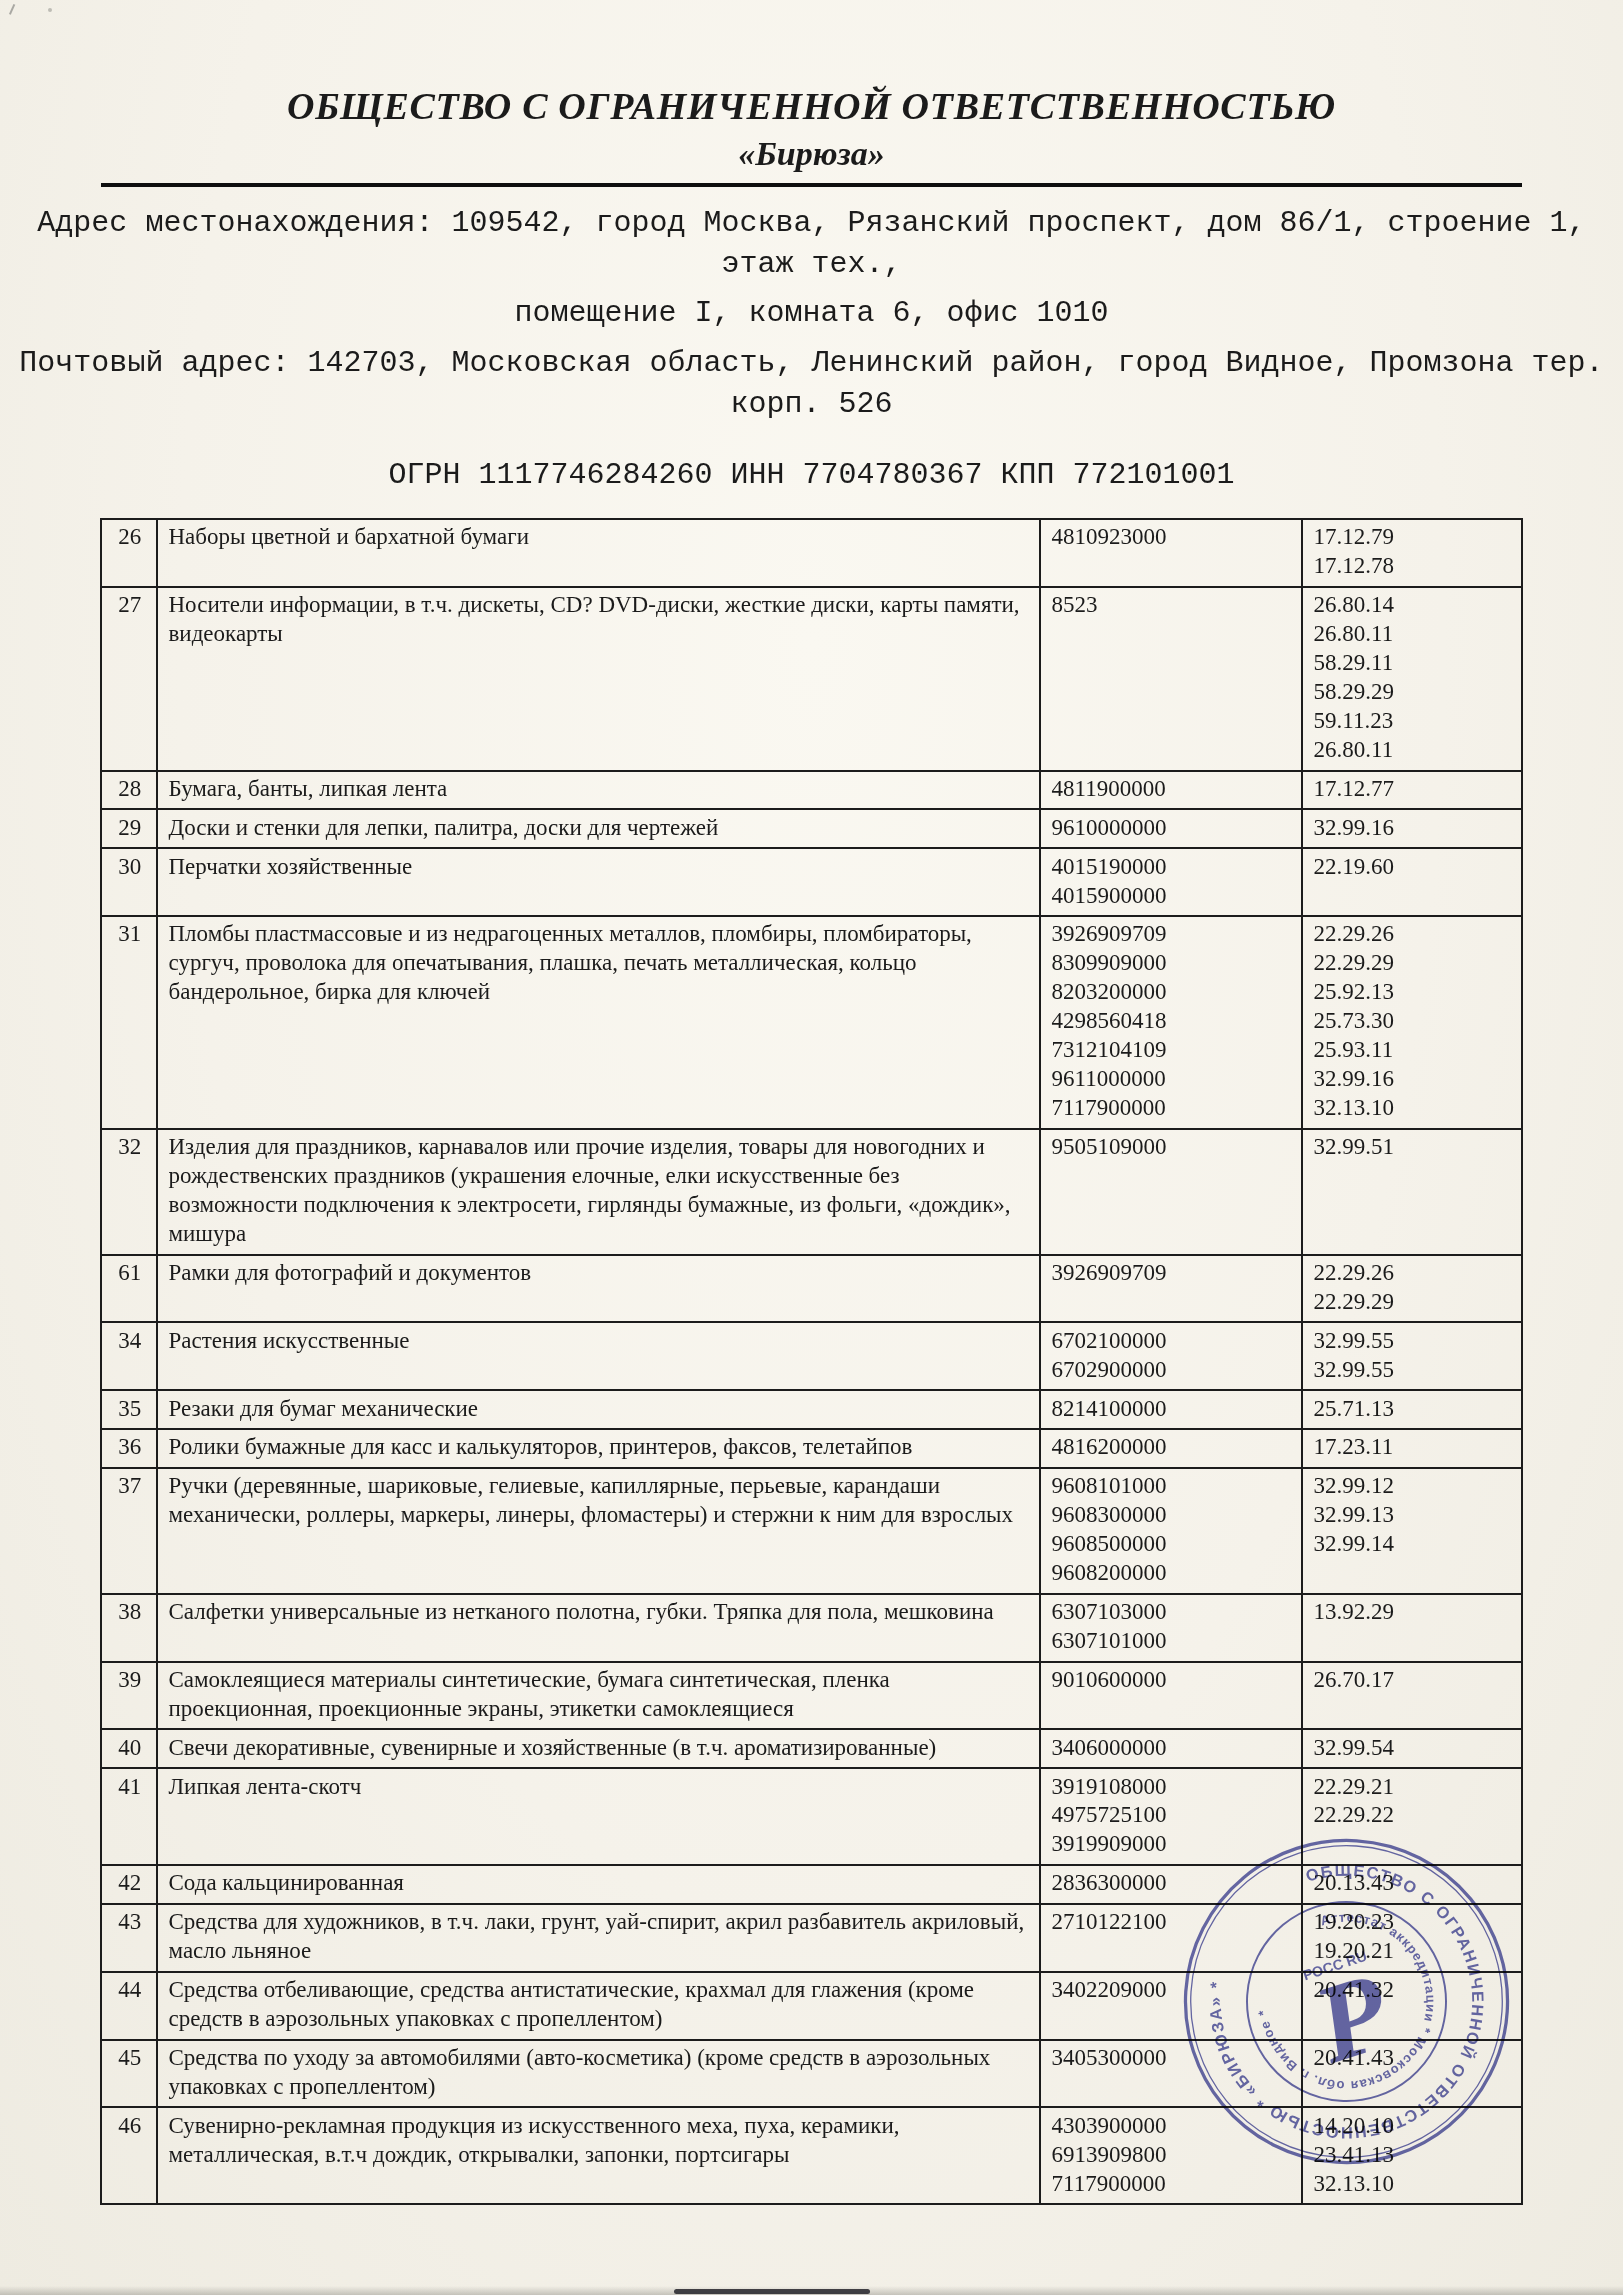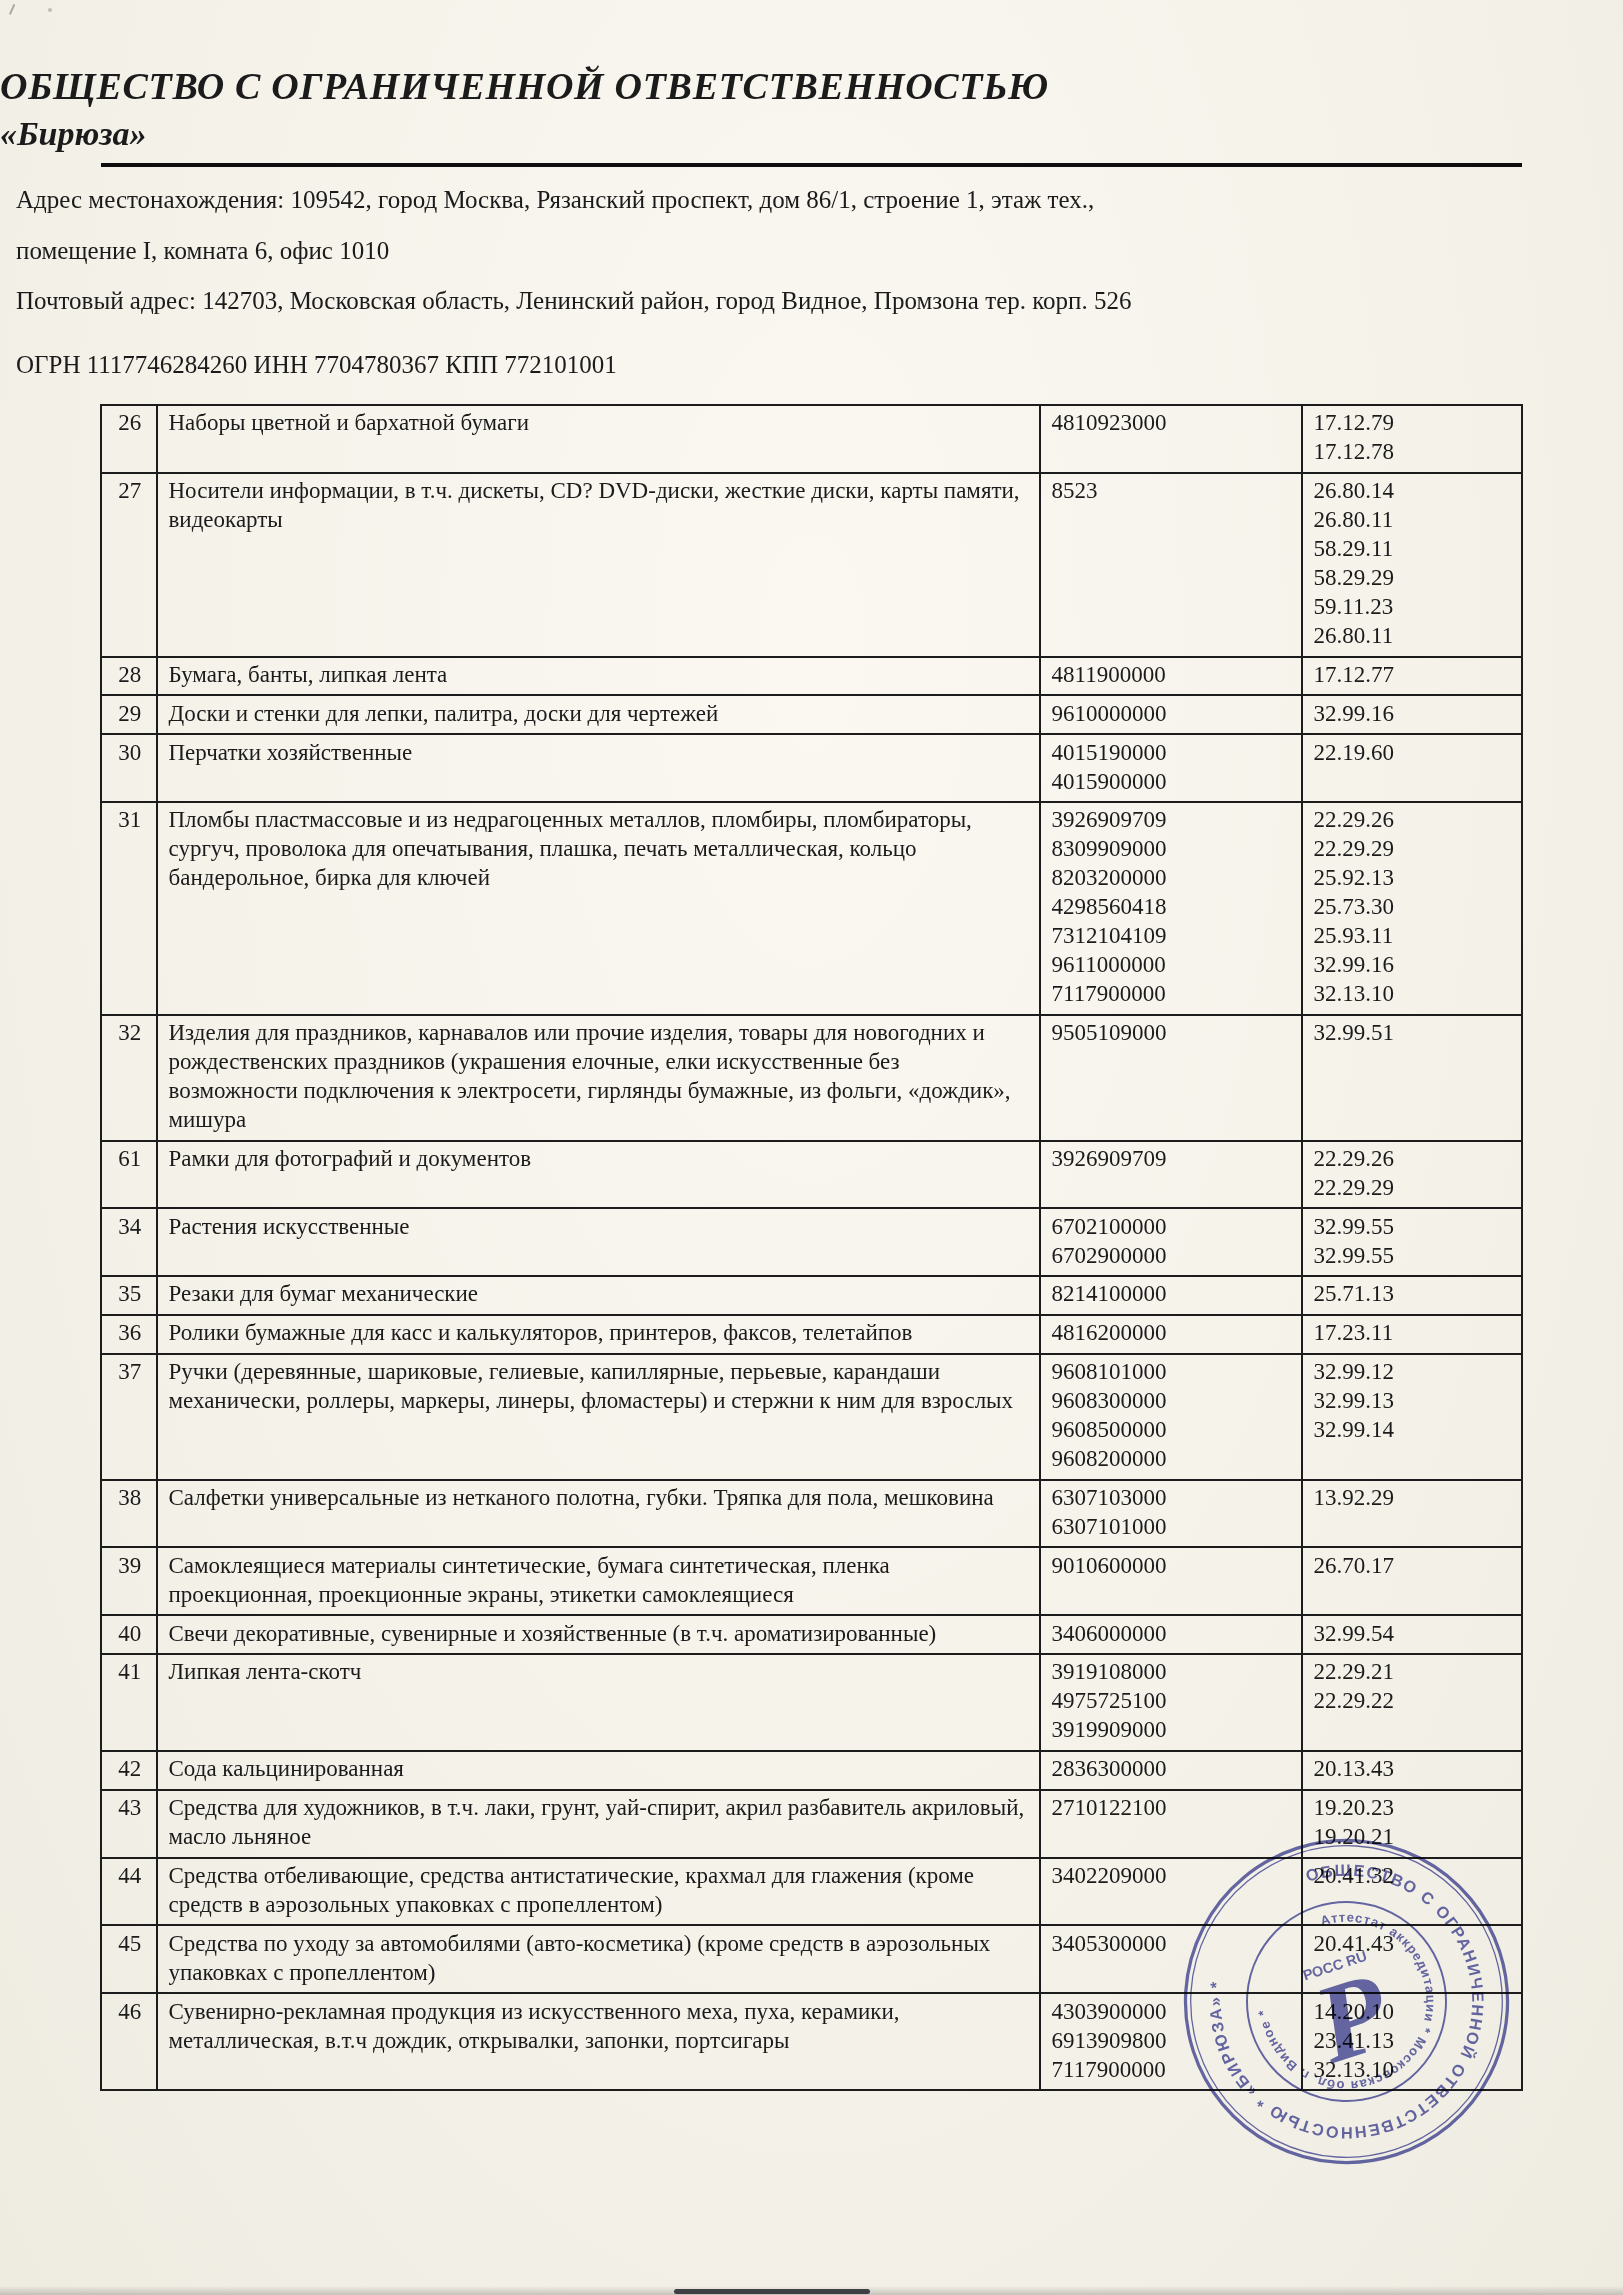--- a/index.html
+++ b/index.html
@@ -18,22 +18,22 @@
   }
 
   .page {
     position: relative;
     width: 100%;
     height: 100%;
   }
 
   
   .doc-header {
-    padding-top: 64px;
-    text-align: left;
+    padding-top: 84px;
+    text-align: center;
   }
   .org-type {
     margin: 0;
     font-size: 38px;
     font-weight: bold;
     font-style: italic;
     letter-spacing: 0.7px;
   }
   .org-name {
     margin: 6.5px 0 0 0;
@@ -41,23 +41,24 @@
     font-weight: bold;
     font-style: italic;
   }
   .title-rule {
     width: 1421px;
     margin: 10.5px auto 15.7px auto;
     border: none;
     border-top: 4.6px solid #0e0e0e;
   }
   .addr-line {
-    margin: 16px;
-    font-size: 25px;
+    margin: 8px;
+    font-size: 30px;
     line-height: 1.38;
+    font-family: Liberation Mono, monospace;
   }
   .reg-block {
     margin-top: 29px;
   }
 
   
   table.products {
     margin: 22px auto 0 auto;
     width: 1421px;
     border-collapse: collapse;

